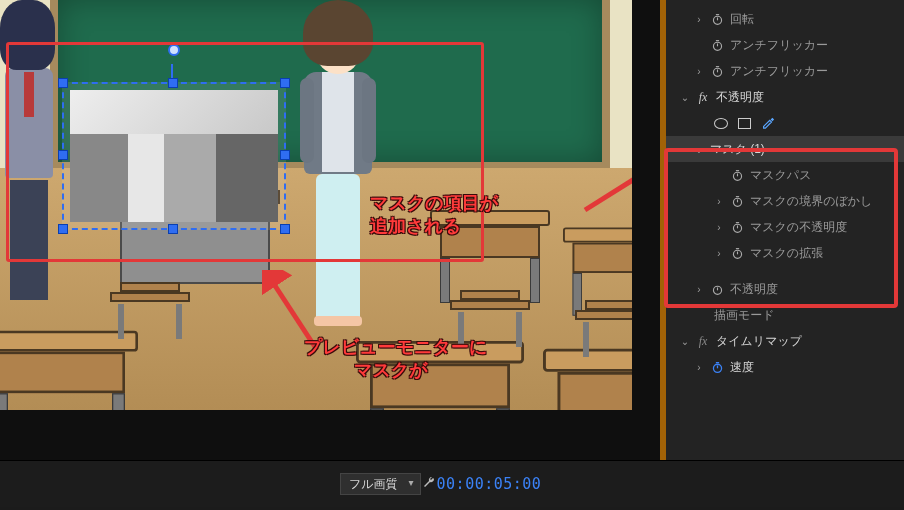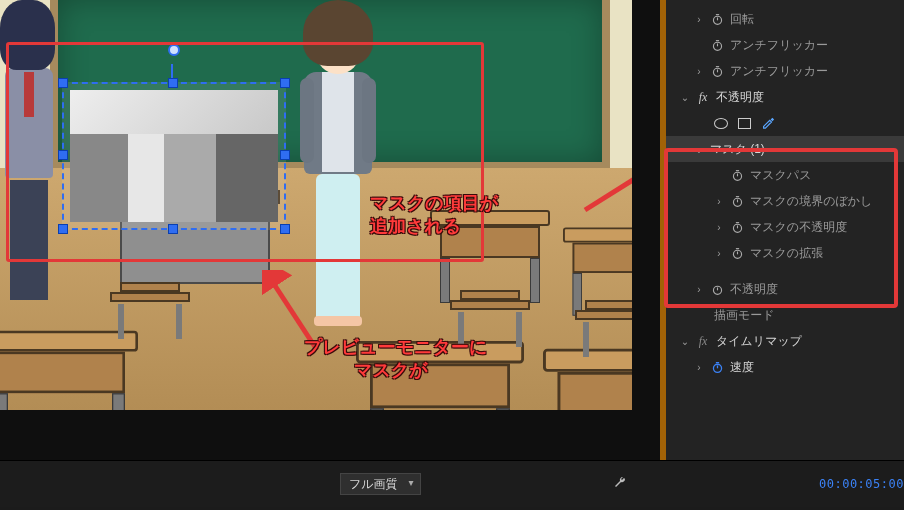--- a/index.html
+++ b/index.html
@@ -91,25 +91,25 @@
   .stopwatch.grey svg{stroke:#aaa;fill:none;}
   .fx-label{flex:1;white-space:nowrap;overflow:hidden;text-overflow:ellipsis;}
   .fx-icon{width:14px;height:14px;display:inline-flex;align-items:center;justify-content:center;font-style:italic;font-family:Georgia,serif;}
   .shape-ellipse{width:14px;height:11px;border:1.5px solid #ccc;border-radius:50%;}
   .shape-rect{width:13px;height:11px;border:1.5px solid #ccc;}
   .pen-icon svg{width:14px;height:14px;}
   
   .fx-red-box{position:absolute;left:664px;top:148px;width:234px;height:160px;border:4px solid var(--accent-red);border-radius:4px;}
 
   
-  .bottom{height:47px;display:flex;align-items:center;gap:0;padding-left:340px;background:#1c1c1c;border-top:1px solid #000;justify-content:space-between;}
+  .bottom{height:47px;display:flex;align-items:center;gap:0;padding-left:340px;background:#1c1c1c;border-top:1px solid #000;}
   .select{background:#2f2f2f;border:1px solid #444;color:var(--text);height:22px;padding:2px 22px 2px 8px;font-size:12px;position:relative;}
   .select::after{content:"▾";position:absolute;right:6px;top:3px;color:#aaa;font-size:10px;}
   .wrench{color:#bbb;}
-  .timecode{color:var(--blue);font-family:ui-monospace,Menlo,monospace;font-size:12px;letter-spacing:.5px;}
+  .timecode{color:var(--blue);font-family:ui-monospace,Menlo,monospace;font-size:15px;letter-spacing:.5px;}
 </style>
 </head>
 <body>
 
 <div class="main">
 
   <div class="preview-pane">
     <div class="preview-canvas">
       <div class="scene">
         <div class="wall"></div>

